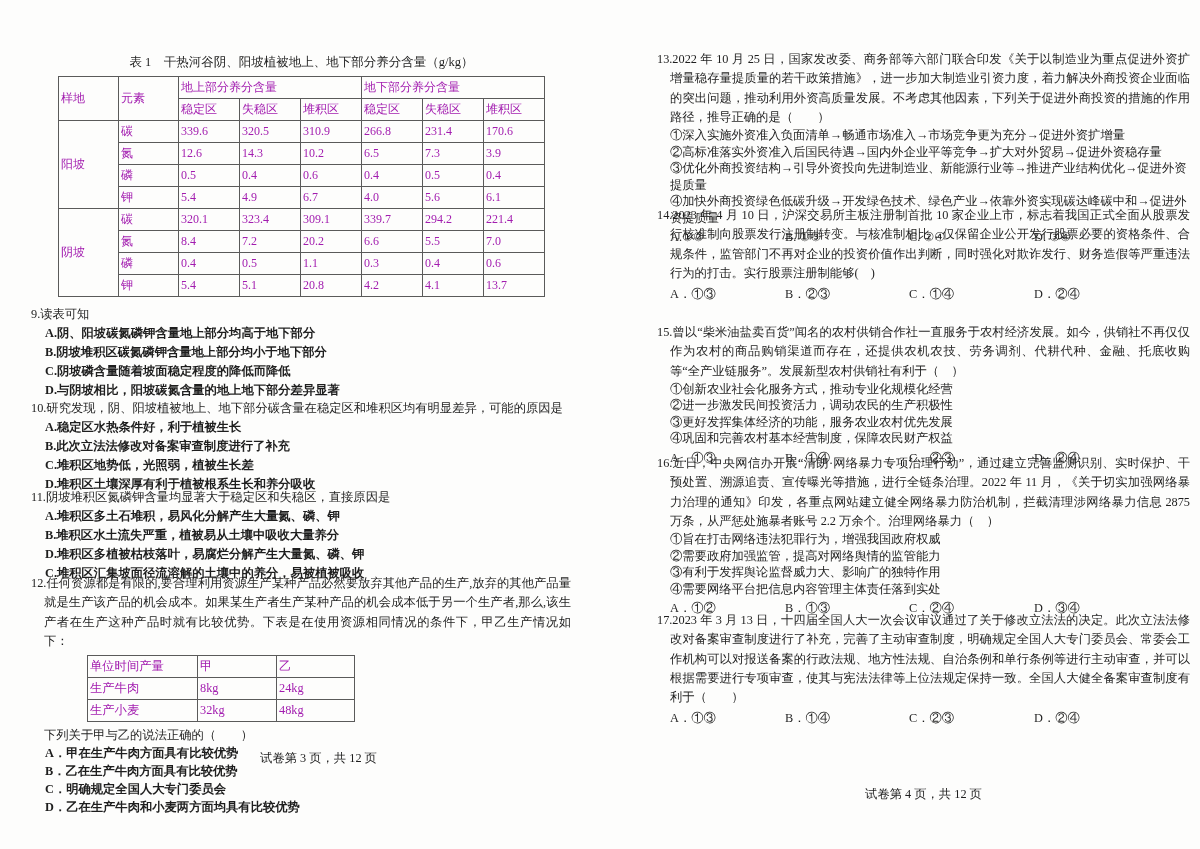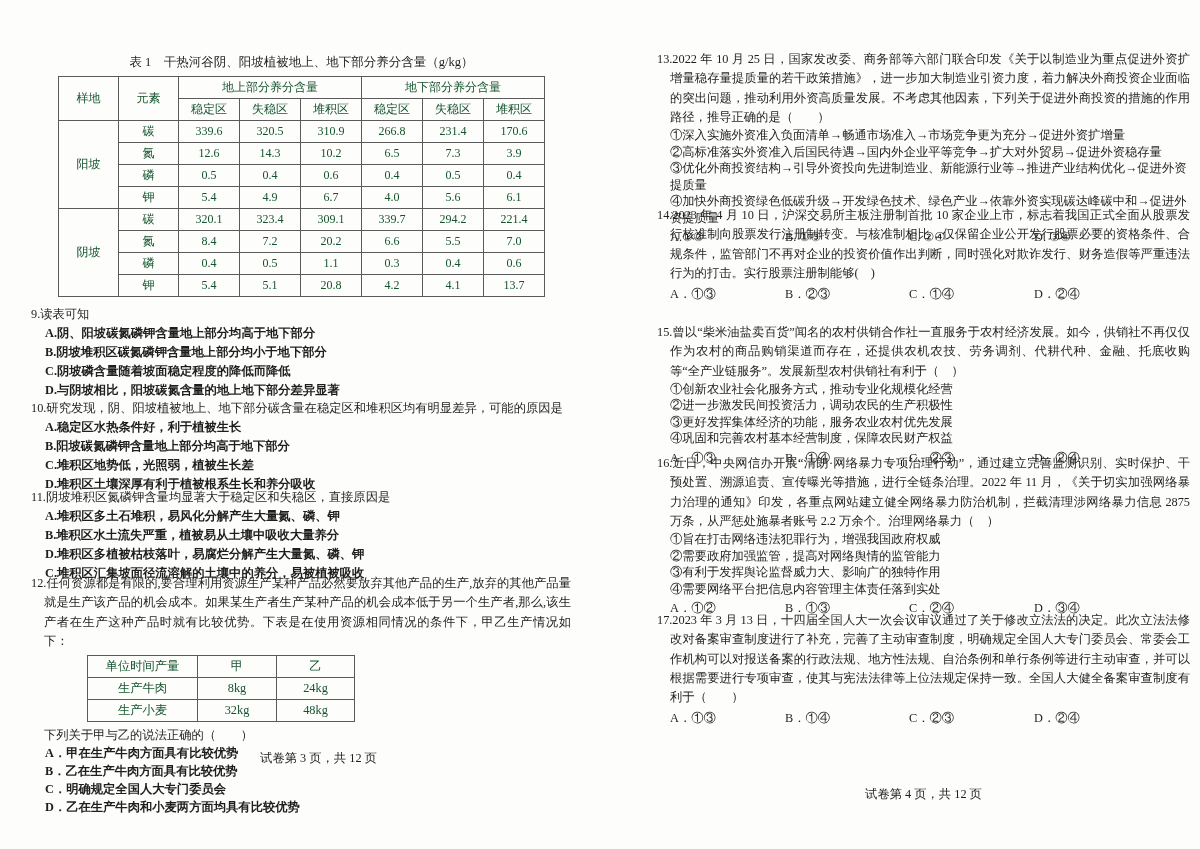--- a/index.html
+++ b/index.html
@@ -23,21 +23,21 @@
   .items.two-col { display:grid; grid-template-columns:250px 1fr; padding-left:13px; }
   .items.two-col p { padding-left:0; }
   .choices {
     display:grid; grid-template-columns:115px 124px 125px 1fr;
     padding-left:13px; font-size:12.3px; line-height:17px; margin-top:3px;
   }
   .prompt { margin:0; font-size:12.3px; line-height:18px; padding-left:13px; }
 
   
   .tbl-caption { font-size:12.5px; text-align:center; }
-  table.grid { border-collapse:collapse; table-layout:fixed; font-size:12px; text-align:center; color:#14532d; }
+  table.grid { border-collapse:collapse; table-layout:fixed; font-size:12px; text-align:left; color:#a21caf; }
   table.grid th, table.grid td { border:1px solid #5a5a5a; padding:0 2px; font-weight:normal; height:21px; overflow:hidden; }
   .t1 { width:487px; }
   .t2 { width:267px; }
   .t2 th, .t2 td { height:22px; font-size:12.3px; }
 
   .footer { font-size:12.3px; text-align:center; }
 </style>
 </head>
 <body>
 
@@ -152,21 +152,21 @@
     <p class="stem">9.读表可知</p>
     <p class="opt">A.阴、阳坡碳氮磷钾含量地上部分均高于地下部分</p>
     <p class="opt">B.阴坡堆积区碳氮磷钾含量地上部分均小于地下部分</p>
     <p class="opt">C.阴坡磷含量随着坡面稳定程度的降低而降低</p>
     <p class="opt">D.与阴坡相比，阳坡碳氮含量的地上地下部分差异显著</p>
   </div>
 
   <div class="blk" style="top:399px;">
     <p class="stem">10.研究发现，阴、阳坡植被地上、地下部分碳含量在稳定区和堆积区均有明显差异，可能的原因是</p>
     <p class="opt">A.稳定区水热条件好，利于植被生长</p>
-    <p class="opt">B.阳坡碳氮磷钾含量地上部分均高于地下部分</p>
+    <p class="opt">B.此次立法法修改对备案审查制度进行了补充</p>
     <p class="opt">C.堆积区地势低，光照弱，植被生长差</p>
     <p class="opt">D.堆积区土壤深厚有利于植被根系生长和养分吸收</p>
   </div>
 
   <div class="blk" style="top:488px;">
     <p class="stem">11.阴坡堆积区氮磷钾含量均显著大于稳定区和失稳区，直接原因是</p>
     <p class="opt">A.堆积区多土石堆积，易风化分解产生大量氮、磷、钾</p>
     <p class="opt">B.堆积区水土流失严重，植被易从土壤中吸收大量养分</p>
     <p class="opt">D.堆积区多植被枯枝落叶，易腐烂分解产生大量氮、磷、钾</p>
     <p class="opt">C.堆积区汇集坡面径流溶解的土壤中的养分，易被植被吸收</p>

